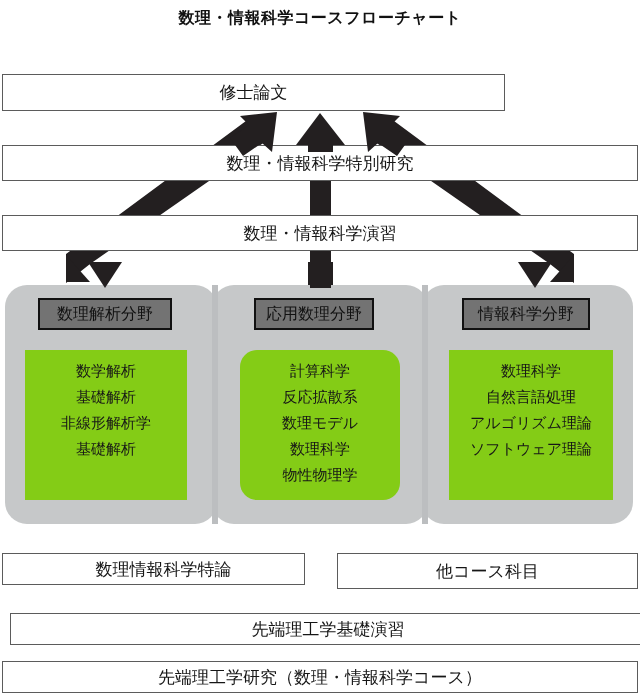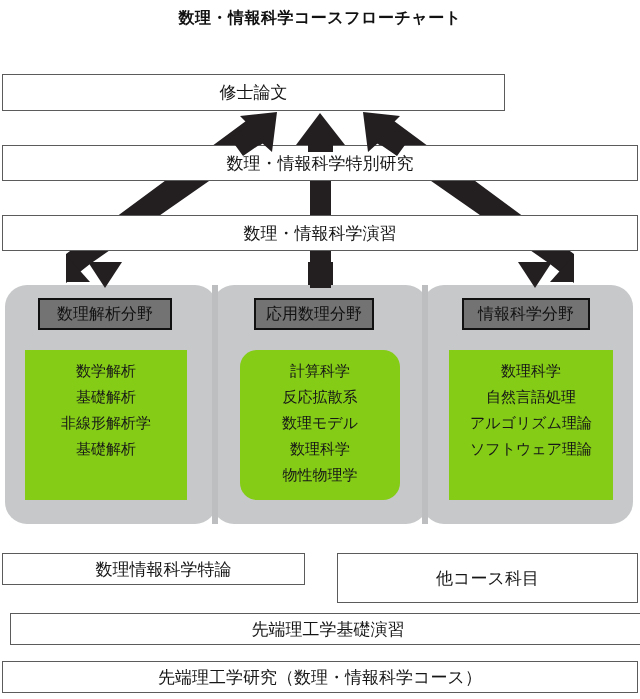--- a/index.html
+++ b/index.html
@@ -190,21 +190,21 @@
   <div class="clist" style="left:449px; top:350px; width:164px; height:150px;">
     <span class="item">数理科学</span>
     <span class="item">自然言語処理</span>
     <span class="item">アルゴリズム理論</span>
     <span class="item">ソフトウェア理論</span>
   </div>
 
   <div class="obox solidbg" style="left:2px; top:553px; width:303px; height:32px;padding-left:20px;">
     <span>数理情報科学特論</span>
   </div>
-  <div class="obox solidbg" style="left:337px; top:553px; width:301px; height:50px;">
+  <div class="obox solidbg" style="left:337px; top:553px; width:301px; height:36px;">
     <span>他コース科目</span>
   </div>
 
   <div class="obox solidbg" style="left:10px; top:613px; width:636px; height:32px;align-items:center;">
     <span>先端理工学基礎演習</span>
   </div>
 
   <div class="obox solidbg" style="left:2px; top:661px; width:636px; height:32px;">
     <span>先端理工学研究（数理・情報科学コース）</span>
   </div>

